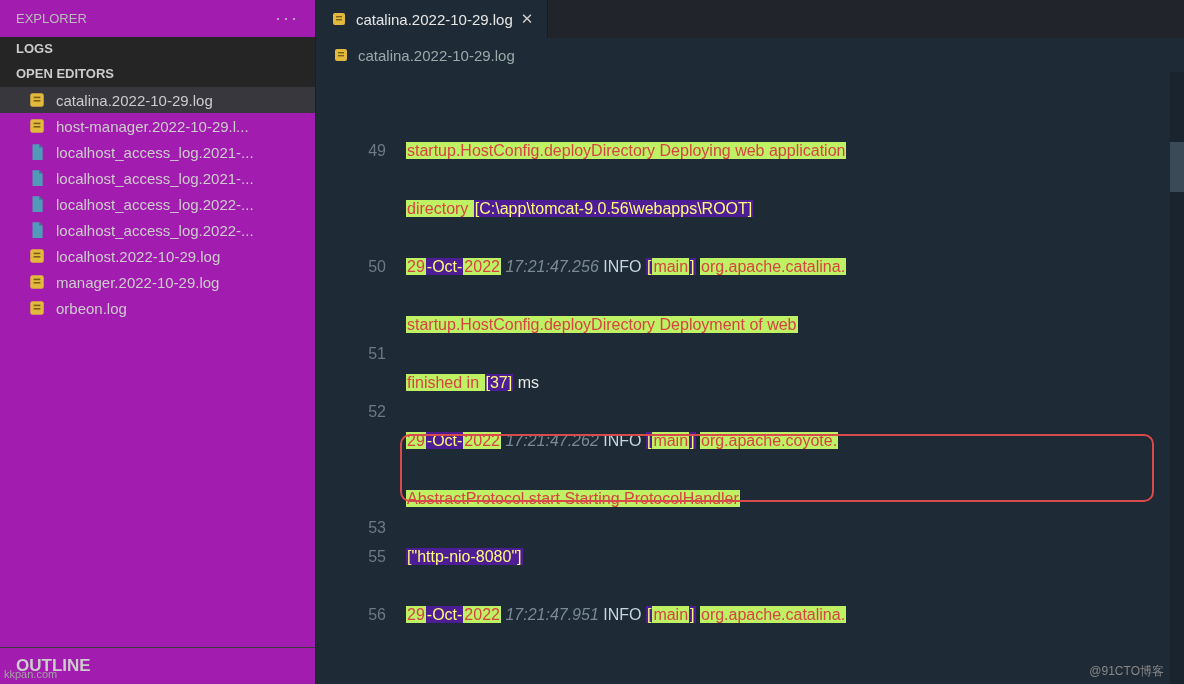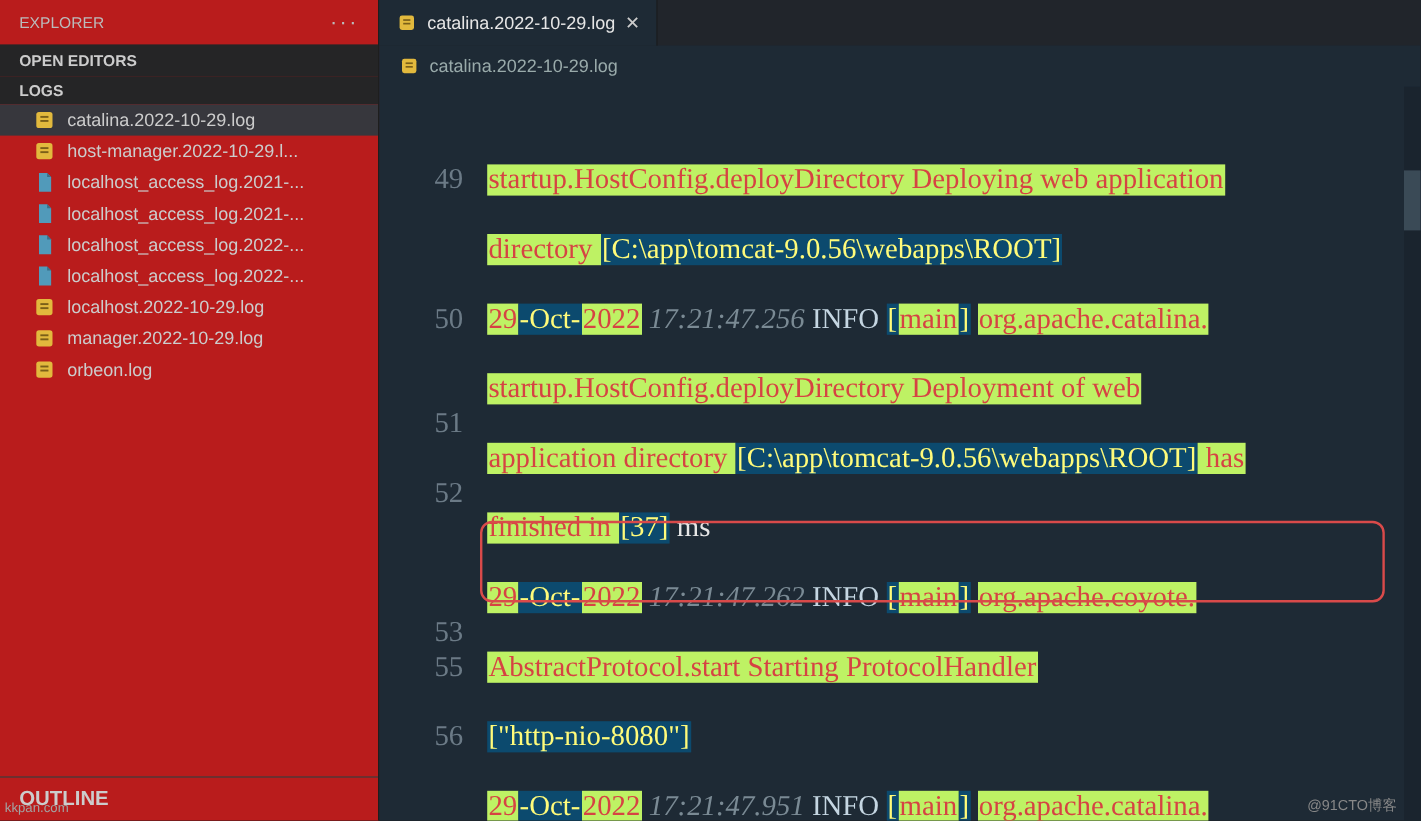--- a/index.html
+++ b/index.html
@@ -1,62 +1,62 @@
 <!DOCTYPE html>
 <html><head>
 <meta charset="utf-8">
 <style>
 *{box-sizing:border-box;margin:0;padding:0}
 body{font-family:"Segoe UI",Arial,sans-serif;background:#1e1e1e;color:#ccc;width:1184px;height:684px;overflow:hidden;display:flex}
-.sidebar{width:316px;background:#b91c1c;display:flex;flex-direction:column;border-right:1px solid #1e1e1e}
+.sidebar{width:316px;background:#a21caf;display:flex;flex-direction:column;border-right:1px solid #1e1e1e}
 .sb-head{display:flex;justify-content:space-between;align-items:center;padding:8px 16px;font-size:13px;color:#bbb}
 .dots{font-size:18px;letter-spacing:2px;cursor:pointer}
 .sb-sec{padding:6px 16px;font-size:13px;font-weight:700;color:#ccc;background:#252526}
 .sb-sec.logs{padding:4px 16px}
 .filelist{flex:0 0 auto}
 .file{display:flex;align-items:center;gap:10px;padding:4px 14px 4px 28px;font-size:15px;color:#ccc;cursor:pointer;white-space:nowrap;overflow:hidden;text-overflow:ellipsis}
 .file.active{background:#37373d}
 .ico{width:18px;height:18px;flex:0 0 18px;display:inline-flex;align-items:center;justify-content:center}
 .spacer{flex:1}
 .outline{padding:8px 16px;font-size:17px;font-weight:700;color:#ccc;border-top:1px solid #3c3c3c}
 
 .main{flex:1;display:flex;flex-direction:column;background:#1e2a35;min-width:0}
 .tabs{height:38px;background:#21252b;display:flex;align-items:stretch}
 .tab{display:flex;align-items:center;gap:8px;padding:0 14px;background:#1e2a35;color:#e6e6e6;font-size:15px;border-right:1px solid #1b1b1b}
 .tab .x{color:#ccc;font-size:15px;cursor:pointer}
 .crumb{height:34px;display:flex;align-items:center;gap:8px;padding:0 16px;font-size:15px;color:#9aa}
-.editor{flex:1;display:flex;font-family:Liberation Serif, serif;font-size:24px;line-height:29px;overflow:hidden;position:relative}
+.editor{flex:1;display:flex;font-family:Liberation Sans, sans-serif;font-size:16px;line-height:29px;overflow:hidden;position:relative}
 .gut{width:90px;text-align:right;color:#6b7a86;padding:6px 20px 0 0;user-select:none}
 .gut div{height:29px}
 .gut .wrap{height:58px}
 .gut .wrap3{height:87px}
 .gut .wrap4{height:116px}
 .code{flex:1;padding:6px 8px 0 0;white-space:pre-wrap;word-break:break-all;min-width:0;position:relative}
 .code .ln{min-height:29px}
-.hl{background:#0c4a6e;color:#fffb7a;padding:0 1px}
+.hl{background:#4c1d95;color:#fffb7a;padding:0 1px}
 .hlr{background:#bef264;color:#d64343;padding:0 1px}
 .ts{color:#7a8a94;font-style:italic}
 .info{color:#c5d6e2}
 .ms{color:#e6e6e6}
 .redbox{position:absolute;border:2px solid #d94a4a;border-radius:10px;left:-6px;right:30px;top:362px;height:68px;pointer-events:none}
 .scrollbar{position:absolute;right:0;top:0;width:14px;height:100%;background:#1a242e}
 .sbthumb{position:absolute;right:0;width:14px;background:#3a4a56}
 .wm{position:absolute;bottom:4px;right:20px;font-size:12px;color:#888}
 .wm2{position:absolute;bottom:4px;left:4px;font-size:11px;color:#a3a3a3}
 </style>
 </head>
 <body>
 
 <div class="sidebar">
   <div class="sb-head">
     <span>EXPLORER</span>
     <span class="dots">···</span>
   </div>
+  <div class="sb-sec logs">LOGS</div>
   <div class="sb-sec">OPEN EDITORS</div>
-  <div class="sb-sec logs">LOGS</div>
   <div class="filelist" id="filelist">
       <div class="file active">
         <span class="ico">
           <svg width="18" height="18" viewBox="0 0 16 16">
             <rect x="2" y="2" width="12" height="12" rx="2" fill="#e2b93d"></rect>
             <rect x="5" y="5" width="6" height="1.4" fill="#7a5f18"></rect>
             <rect x="5" y="8" width="6" height="1.4" fill="#7a5f18"></rect>
           </svg>
         </span>
         <span>catalina.2022-10-29.log</span>
@@ -176,21 +176,20 @@
       <div>53</div>
       <div class="wrap">55</div>
       <div>56</div>
     </div>
     <div class="code">
       <div class="redbox"></div>
 <div class="ln"><span class="hlr">startup.HostConfig.deployDirectory Deploying web application</span></div>
 <div class="ln"><span class="hlr">directory </span><span class="hl">[C:\app\tomcat-9.0.56\webapps\ROOT]</span></div>
 <div class="ln"><span class="hlr">29</span><span class="hl">-Oct-</span><span class="hlr">2022</span> <span class="ts">17:21:47.256</span> <span class="info">INFO</span> <span class="hl">[</span><span class="hlr">main</span><span class="hl">]</span> <span class="hlr">org.apache.catalina.</span></div>
 <div class="ln"><span class="hlr">startup.HostConfig.deployDirectory Deployment of web</span></div>
-<div class="ln"><span class="hlr">application directory </span><span class="hl">[C:\app\tomcat-9.0.56\webapps\ROOT]</span><span class="hlr"> has</span></div>
 <div class="ln"><span class="hlr">finished in </span><span class="hl">[37]</span><span class="ms"> ms</span></div>
 <div class="ln"><span class="hlr">29</span><span class="hl">-Oct-</span><span class="hlr">2022</span> <span class="ts">17:21:47.262</span> <span class="info">INFO</span> <span class="hl">[</span><span class="hlr">main</span><span class="hl">]</span> <span class="hlr">org.apache.coyote.</span></div>
 <div class="ln"><span class="hlr">AbstractProtocol.start Starting ProtocolHandler</span></div>
 <div class="ln"><span class="hl">["http-nio-8080"]</span></div>
 <div class="ln"><span class="hlr">29</span><span class="hl">-Oct-</span><span class="hlr">2022</span> <span class="ts">17:21:47.951</span> <span class="info">INFO</span> <span class="hl">[</span><span class="hlr">main</span><span class="hl">]</span> <span class="hlr">org.apache.catalina.</span></div>
 
 
 
 
 

